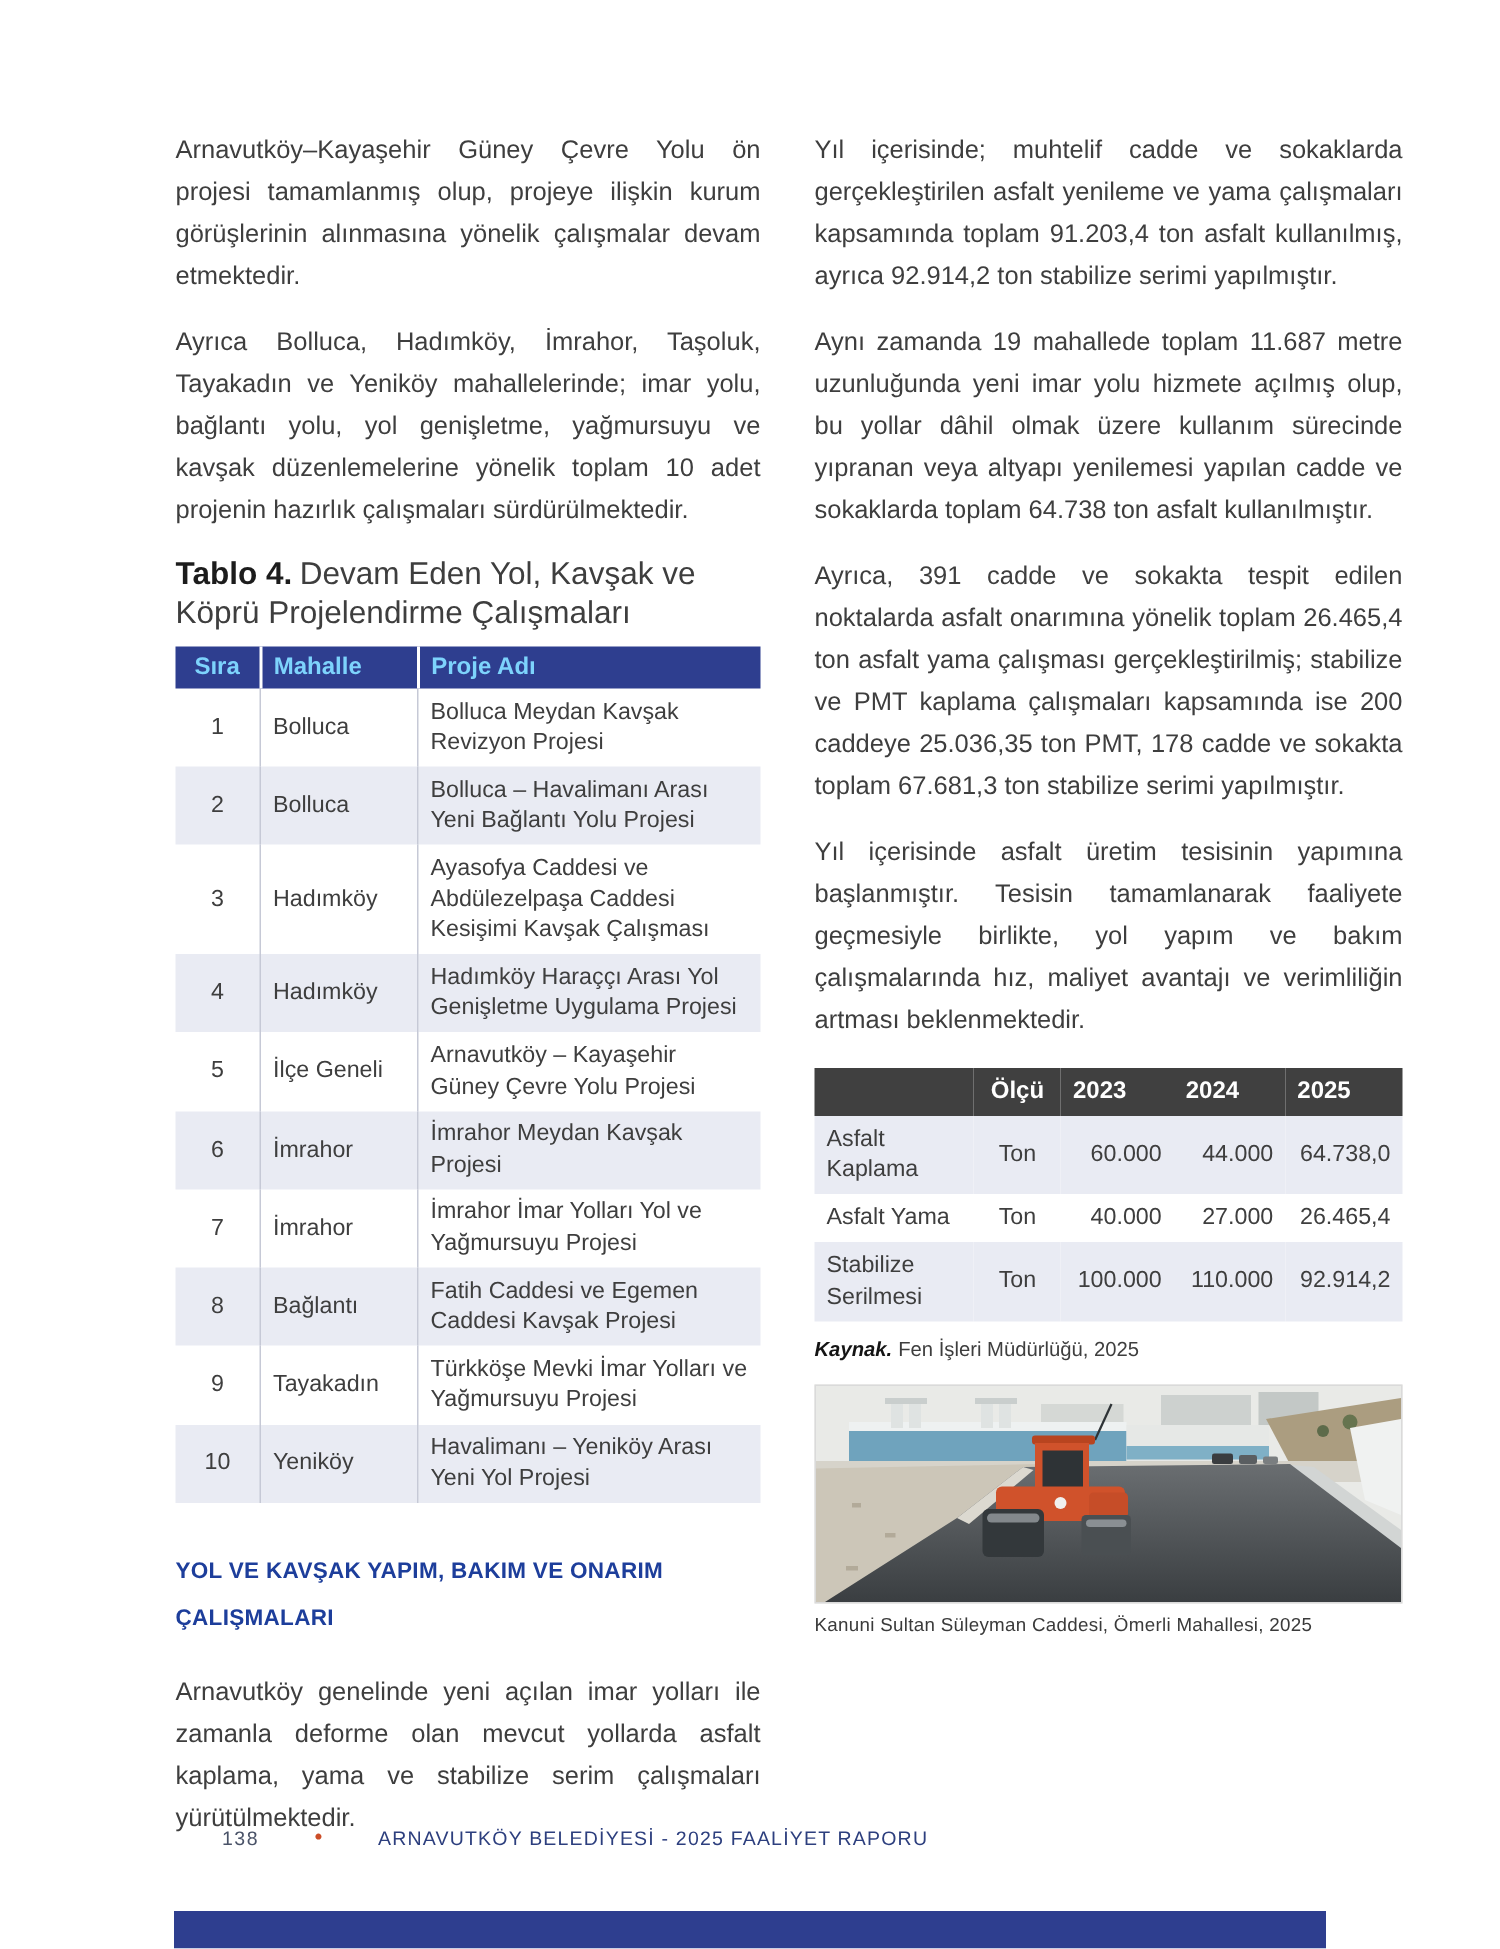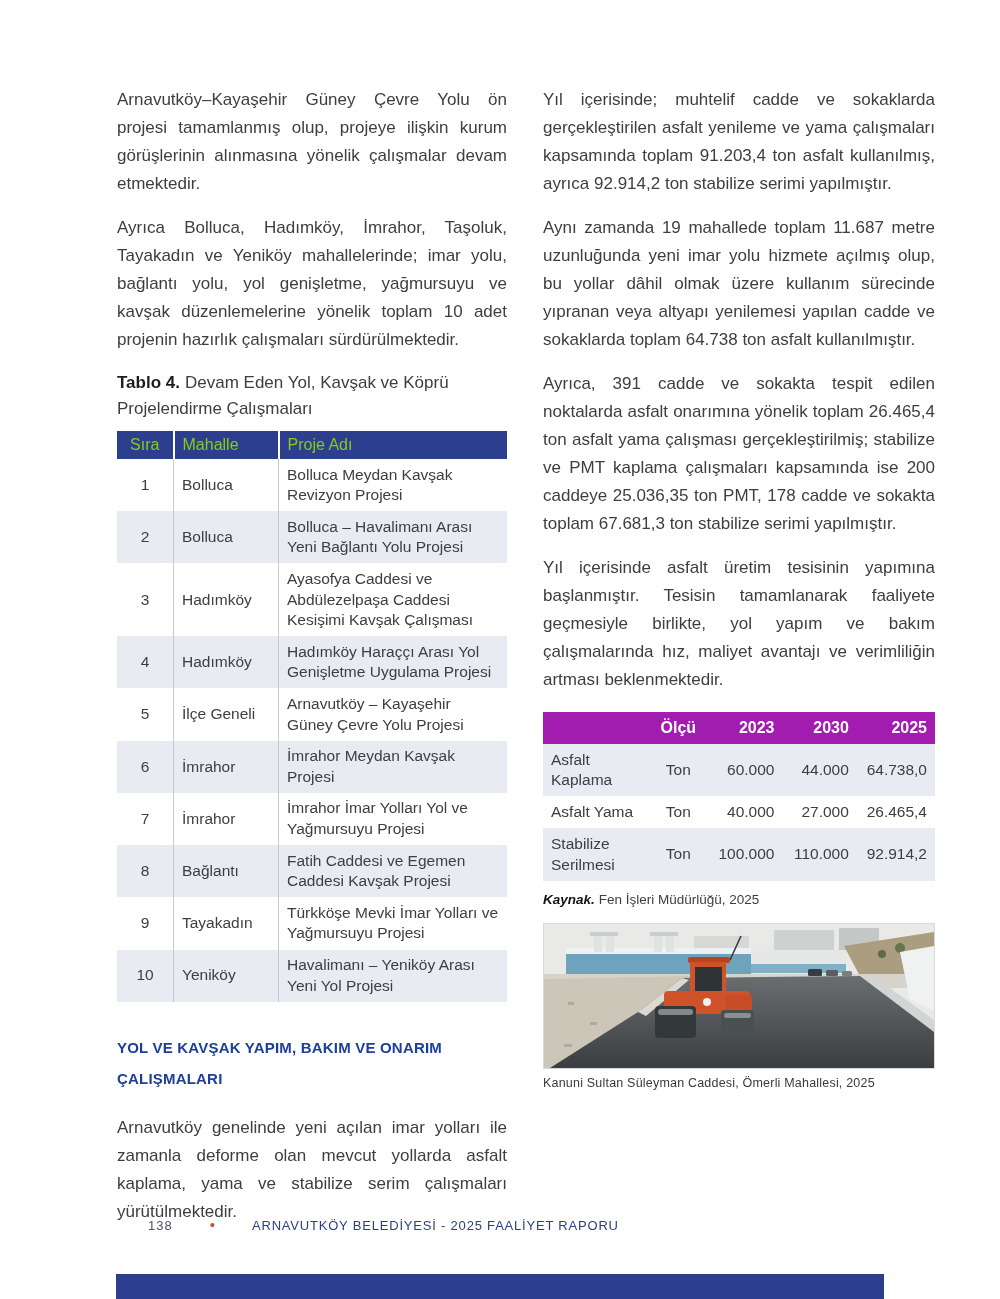--- a/index.html
+++ b/index.html
@@ -6,40 +6,40 @@
   body{
     width:1000px;height:1299px;position:relative;background:#ffffff;
     font-family:"Liberation Sans", sans-serif;color:#3e3e3e;overflow:hidden;
   }
   .col{position:absolute;top:86px;}
   .col-left{left:117px;width:390px;}
   .col-right{left:543px;width:392px;}
   p.body{font-size:17px;line-height:28px;text-align:justify;margin:0 0 16px 0;color:#3e3e3e;}
   p.body:last-child{margin-bottom:16px;}
 
-  .tbl-title{font-size:17px;line-height:26px;margin:4px 0 9px 0;color:#3e3e3e;}
+  .tbl-title{font-size:21px;line-height:26px;margin:4px 0 9px 0;color:#3e3e3e;}
   .tbl-title .lbl{font-weight:bold;color:#1c1c1c;margin-right:5px;}
 
   table{border-collapse:collapse;width:100%;}
   
   .t4{font-size:15.5px;}
-  .t4 th{background:#2e3e8f;color:#84cc16;font-weight:normal;text-align:left;
+  .t4 th{background:#2e3e8f;color:#7dd3fc;font-weight:bold;text-align:left;
          padding:5px 8px;font-size:16px;border-right:2px solid #ffffff;}
   .t4 th.c{text-align:center;padding:5px 4px;width:40px;}
   .t4 th:last-child{border-right:none;}
   .t4 td{padding:5.5px 8px;line-height:1.33;vertical-align:middle;}
   .t4 td.no{text-align:center;width:40px;border-right:1px solid #c6c9d6;}
   .t4 td.mah{width:88px;border-right:1px solid #c6c9d6;white-space:nowrap;}
   .t4 tbody tr:nth-child(even) td{background:#e9ebf3;}
 
   
   .t5{font-size:15.5px;}
-  .t5 th{background:#a21caf;color:#ffffff;font-weight:bold;padding:7px 8px;font-size:16px;}
+  .t5 th{background:#404040;color:#ffffff;font-weight:bold;padding:7px 8px;font-size:16px;}
   .t5 th.unit{text-align:center;width:56px;}
-  .t5 th.yr{text-align:right;width:66px;}
+  .t5 th.yr{text-align:left;width:66px;}
   .t5 th.blank{width:148px;}
   .t5 td{padding:6px 8px;line-height:1.3;vertical-align:middle;}
   .t5 td.lbl{text-align:left;}
   .t5 td.unit{text-align:center;}
   .t5 td.yr{text-align:right;}
   .t5 tbody tr:nth-child(odd) td{background:#e9ebf3;}
 
   .kaynak{font-size:13.5px;line-height:19px;margin-top:9px;color:#3e3e3e;}
   .kaynak .lbl{font-weight:bold;font-style:italic;color:#141414;margin-right:4px;}
 
@@ -143,21 +143,21 @@
   <p class="body">Ayrıca, 391 cadde ve sokakta tespit edilen noktalarda asfalt onarımına yönelik toplam 26.465,4 ton asfalt yama çalışması gerçekleştirilmiş; stabilize ve PMT kaplama çalışmaları kapsamında ise 200 caddeye 25.036,35 ton PMT, 178 cadde ve sokakta toplam 67.681,3 ton stabilize serimi yapılmıştır.</p>
   <p class="body" style="margin-bottom:18px;">Yıl içerisinde asfalt üretim tesisinin yapımına başlanmıştır. Tesisin tamamlanarak faaliyete geçmesiyle birlikte, yol yapım ve bakım çalışmalarında hız, maliyet avantajı ve verimliliğin artması beklenmektedir.</p>
 
 
   <table class="t5">
     <thead>
       <tr>
         <th class="blank"></th>
         <th class="unit">Ölçü</th>
         <th class="yr">2023</th>
-        <th class="yr">2030</th>
+        <th class="yr">2024</th>
         <th class="yr">2025</th>
       </tr>
     </thead>
     <tbody>
       <tr>
         <td class="lbl">Asfalt Kaplama</td>
         <td class="unit">Ton</td>
         <td class="yr">60.000</td>
         <td class="yr">44.000</td>
         <td class="yr">64.738,0</td>

